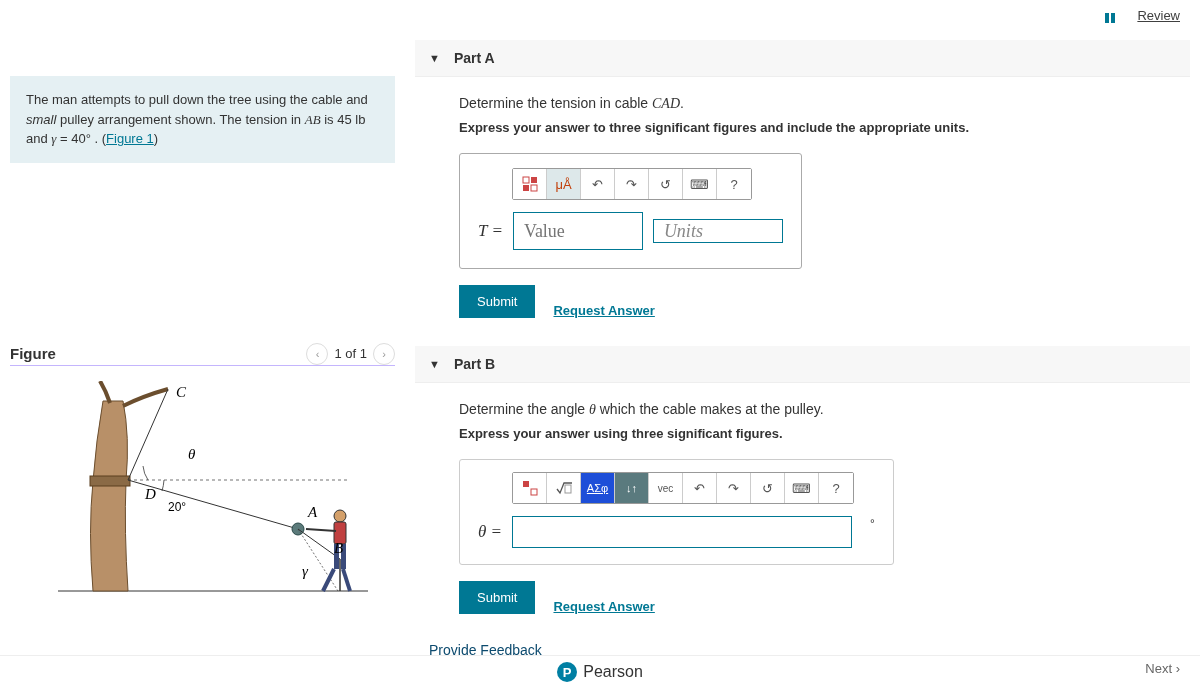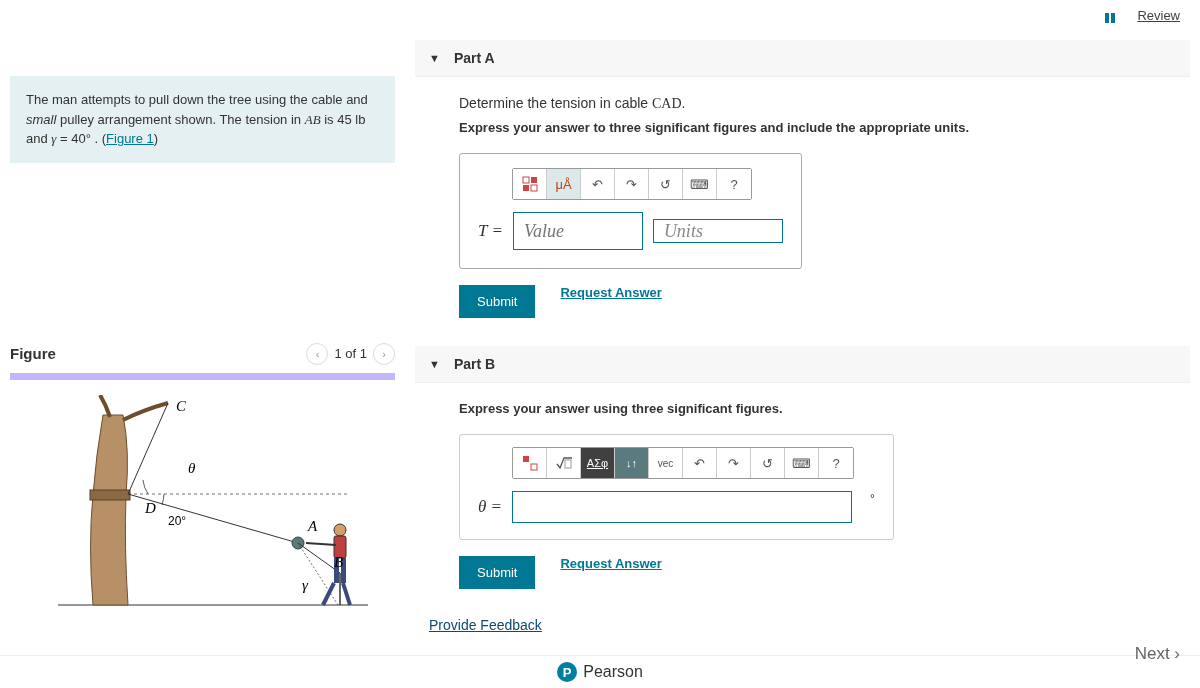--- a/index.html
+++ b/index.html
@@ -8,54 +8,54 @@
 .review-link { color: #404040; text-decoration: underline; font-size: 13px; display: inline-flex; align-items: center; gap: 20px; }
 .review-icon { display: inline-block; width: 12px; height: 10px; }
 .review-icon::before { content: ''; display: inline-block; width: 4px; height: 10px; background: #007894; margin-right: 2px; }
 .review-icon::after { content: ''; display: inline-block; width: 4px; height: 10px; background: #007894; }
 .container { display: flex; padding: 0 10px; gap: 20px; height: 100%; }
 .left-col { width: 385px; padding-top: 76px; }
 .problem-box { background: #e5f0f3; padding: 14px 16px; font-size: 13px; line-height: 1.5; }
 .problem-box .ab { font-style: italic; font-family: 'Times New Roman', serif; text-align: center; }
 .figure-link { color: #007894; text-decoration: underline; }
 .figure-section { margin-top: 180px; }
-.figure-header { display: flex; justify-content: space-between; align-items: center; border-bottom: 7px solid #c4b5fd; padding-bottom: 8px; }
+.figure-header { display: flex; justify-content: space-between; align-items: center; border-bottom: 1px solid #c4b5fd; }
 .figure-title { font-weight: bold; font-size: 15px; }
 .figure-nav { display: flex; align-items: center; gap: 6px; }
 .nav-btn { width: 22px; height: 22px; border: 1px solid #ddd; border-radius: 50%; background: #fff; color: #999; font-size: 11px; cursor: pointer; display: flex; align-items: center; justify-content: center; }
 .figure-counter { font-size: 13px; color: #333; }
 .figure-image { margin-top: 15px; text-align: center; }
 .right-col { flex: 1; padding-top: 40px; }
 .part-section { margin-bottom: 28px; }
 .part-header { background: #f7f7f7; padding: 10px 14px; border-bottom: 1px solid #eee; display: flex; align-items: center; gap: 14px; }
 .part-caret { font-size: 11px; color: #333; }
 .part-title { font-weight: bold; font-size: 14px; }
 .part-body { padding: 18px 14px 0 44px; }
 .prompt { font-size: 14px; margin-bottom: 8px; }
-.prompt .math { font-family: 'Times New Roman', serif; }
+.prompt .math { font-style: italic; font-family: 'Times New Roman', serif; }
 .instruction { font-size: 13px; font-weight: bold; margin-bottom: 18px; }
 .answer-box { border: 1px solid #aaa; border-radius: 3px; padding: 14px 18px 18px; display: inline-block; min-width: 320px; }
 .toolbar { display: inline-flex; border: 1px solid #999; border-radius: 2px; margin-bottom: 12px; margin-left: 34px; }
 .toolbar-b { display: inline-flex; border: 1px solid #999; border-radius: 2px; margin-bottom: 12px; margin-left: 34px; }
 .tool-btn { width: 34px; height: 30px; border: none; border-right: 1px solid #ccc; background: #fff; cursor: pointer; font-size: 13px; color: #555; display: flex; align-items: center; justify-content: center; }
 .tool-btn:last-child { border-right: none; }
 .input-row { display: flex; align-items: center; gap: 10px; }
 .var-label { font-style: italic; font-family: 'Times New Roman', serif; font-size: 17px; }
-.value-input { width: 130px; height: 38px; border: 1px solid #007894; padding: 0 10px; font-size: 18px; font-style: italic; font-family: 'Times New Roman', serif; color: #999; }
+.value-input { width: 130px; height: 38px; border: 1px solid #007894; padding: 0 10px; font-size: 18px; font-family: 'Times New Roman', serif; color: #999; }
 .units-input { width: 130px; height: 24px; border: 1px solid #007894; padding: 0 10px; font-size: 18px; font-style: italic; font-family: 'Times New Roman', serif; color: #999; display: flex; align-items: center; }
 .theta-input { width: 340px; height: 32px; border: 1px solid #007894; background: #fff; }
 .degree { position: relative; top: -8px; font-size: 12px; margin-left: 8px; }
-.submit-row { margin-top: 16px; display: flex; align-items: flex-start; gap: 25px; }
+.submit-row { margin-top: 16px; display: flex; align-items: flex-end; gap: 18px; }
 .submit-btn { background: #007894; color: #fff; border: none; padding: 9px 18px; font-size: 13px; cursor: pointer; }
 .req-answer { color: #007894; text-decoration: underline; font-weight: bold; font-size: 13px; cursor: pointer; }
 .feedback-link { color: #0c4a6e; font-size: 14px; margin-left: 14px; }
 .footer { position: absolute; bottom: 0; left: 0; right: 0; background: #fff; border-top: 1px solid #eee; text-align: center; padding: 6px 0; }
 .pearson-logo { display: inline-flex; align-items: center; gap: 6px; font-size: 16px; color: #333; }
 .pearson-p { width: 20px; height: 20px; border-radius: 50%; background: #007fa3; color: #fff; font-weight: bold; display: flex; align-items: center; justify-content: center; font-size: 13px; }
-.next-btn { position: absolute; bottom: 24px; right: 20px; color: #666; font-size: 17px; }
+.next-btn { position: absolute; bottom: 12px; right: 20px; color: #666; font-size: 13px; }
 .part-b-wrapper { border: 1px solid #ccc; border-radius: 3px; padding: 12px 18px 16px; display: inline-block; }
 </style>
 </head>
 <body>
 
 <div class="header-bar">
   <a href="#" class="review-link">
     <span class="review-icon"></span>
     <span>Review</span>
   </a>
@@ -166,36 +166,39 @@
       </div>
     </div>
 
     
     <div class="part-section">
       <div class="part-header">
         <span class="part-caret">▼</span>
         <span class="part-title">Part B</span>
       </div>
       <div class="part-body">
+        <div class="prompt">
+          <span>Determine the angle </span><span class="math">θ</span><span> which the cable makes at the pulley.</span>
+        </div>
         <div class="instruction">Express your answer using three significant figures.</div>
         <div class="part-b-wrapper">
           <div class="toolbar-b">
             <button class="tool-btn">
               <svg width="16" height="16">
                   <rect x="1" y="1" width="6" height="6" fill="#c44"></rect>
                   <rect x="9" y="9" width="6" height="6" fill="none" stroke="#c44"></rect>
                 </svg>
             </button>
             <button class="tool-btn">
               <svg width="18" height="14">
                   <path d="M2 8 L5 12 L9 2 L17 2" fill="none" stroke="#555" stroke-width="1.3"></path>
                   <rect x="10" y="4" width="6" height="8" fill="none" stroke="#999"></rect>
                 </svg>
             </button>
-            <button class="tool-btn" style="background:#404040;color:#fff;font-size:11px;text-decoration:underline;">ΑΣφ</button>
+            <button class="tool-btn" style="background:#1d4ed8;color:#fff;font-size:11px;text-decoration:underline;">ΑΣφ</button>
             <button class="tool-btn" style="background:#5a7a7e;color:#fff;font-size:11px;">↓↑</button>
             <button class="tool-btn" style="font-size:10px;">vec</button>
             <button class="tool-btn">↶</button>
             <button class="tool-btn">↷</button>
             <button class="tool-btn">↺</button>
             <button class="tool-btn">⌨</button>
             <button class="tool-btn">?</button>
           </div>
           <div class="input-row">
             <span class="var-label">θ = </span>

